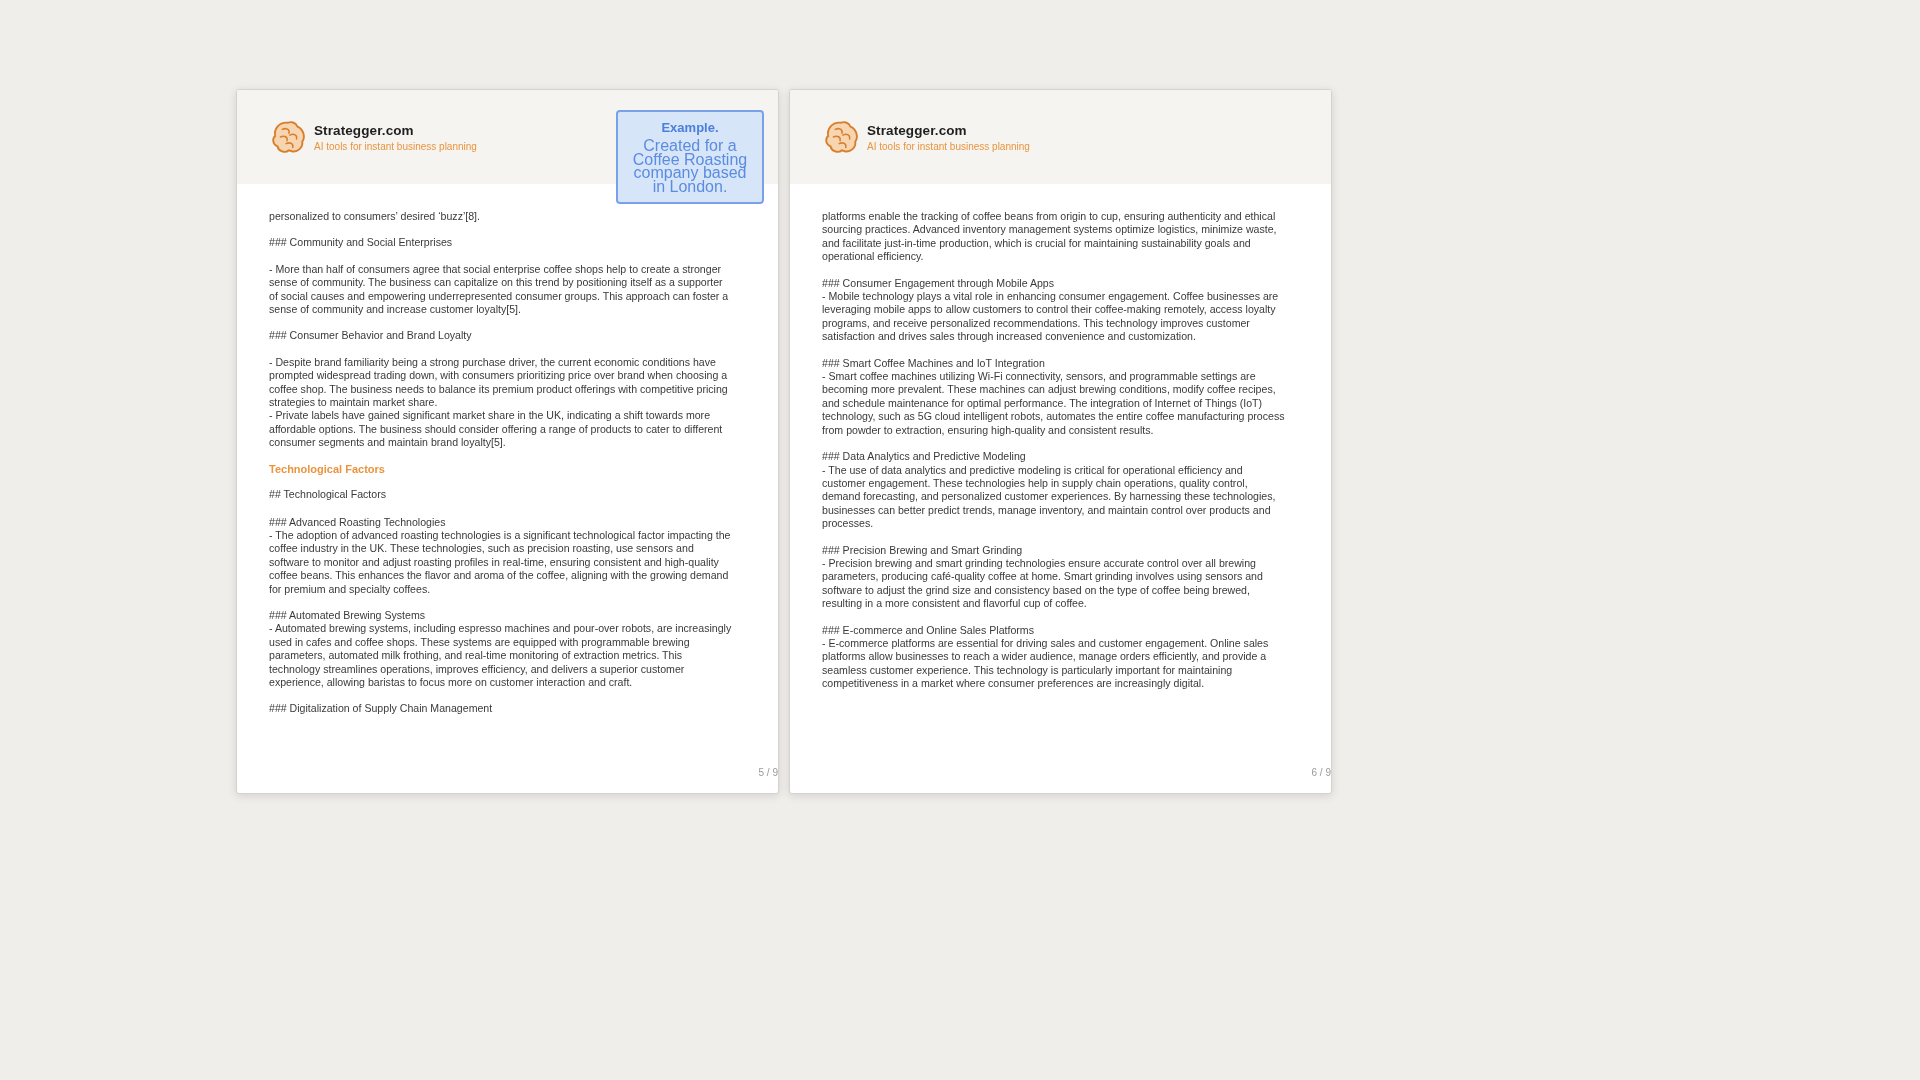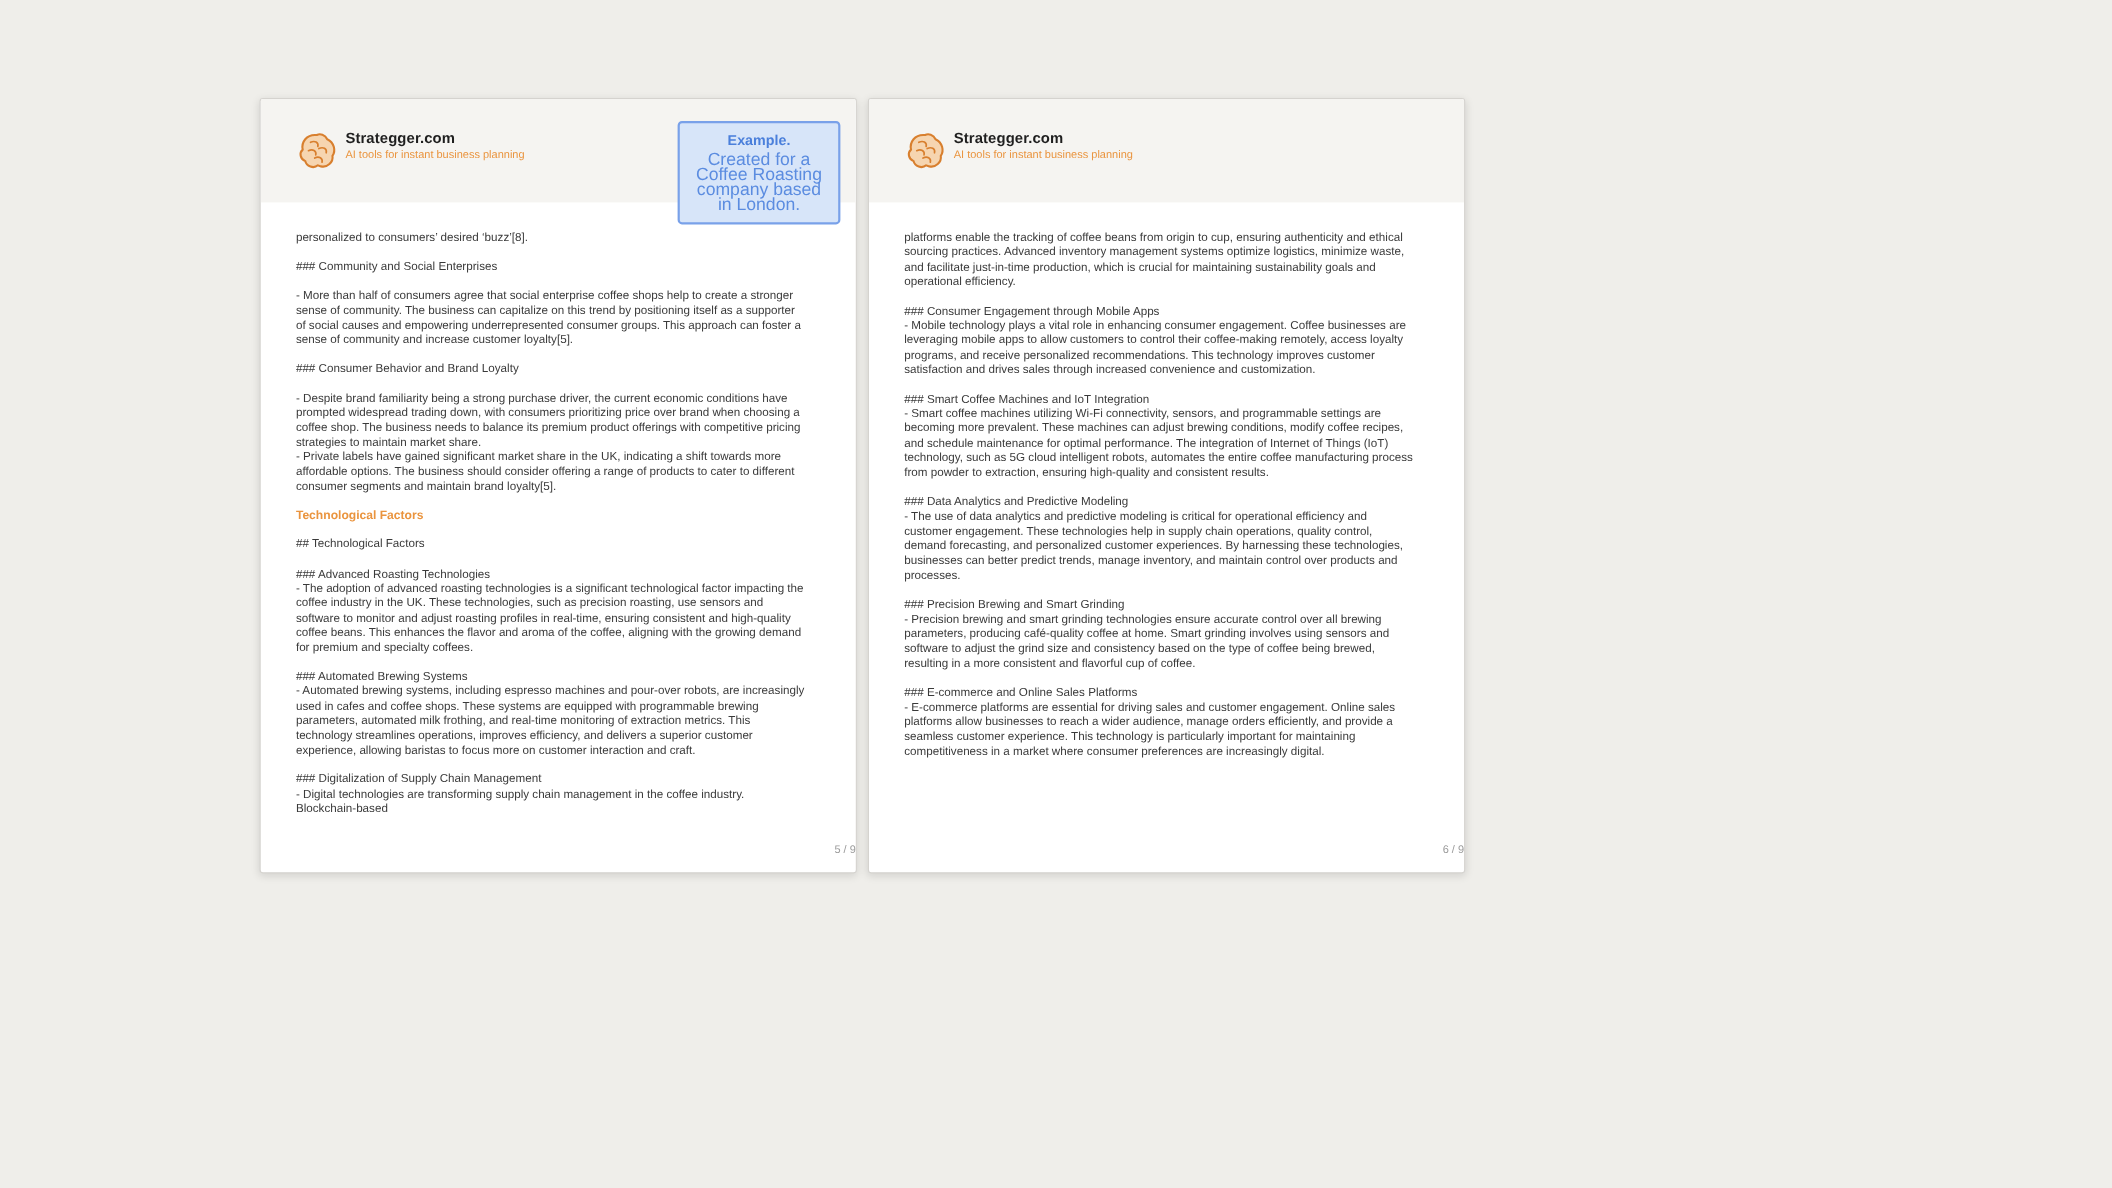--- a/index.html
+++ b/index.html
@@ -37,21 +37,21 @@
   .page-right { left: 789px; }
 
   .page-header {
     position: relative;
     height: 94px;
     background: var(--header-bg);
     display: flex;
     align-items: center;
     padding-left: 32px;
   }
-  .brand { display: flex; }
+  .brand { display: flex; align-items: center; }
   .logo { width: 38px; height: 38px; display: inline-block; }
   .logo svg { width: 38px; height: 38px; }
   .brand-text { margin-left: 7px; }
   .brand-name {
     font-size: 13.5px;
     font-weight: bold;
     color: #1f1f1f;
     letter-spacing: 0.1px;
   }
   .brand-tagline {
@@ -142,21 +142,20 @@
         <div class="block block-h3">### Consumer Behavior and Brand Loyalty</div>
         <div class="block block-p">- Despite brand familiarity being a strong purchase driver, the current economic conditions have prompted widespread trading down, with consumers prioritizing price over brand when choosing a coffee shop. The business needs to balance its premium product offerings with competitive pricing strategies to maintain market share.
 - Private labels have gained significant market share in the UK, indicating a shift towards more affordable options. The business should consider offering a range of products to cater to different consumer segments and maintain brand loyalty[5].</div>
         <div class="block block-heading">Technological Factors</div>
         <div class="block block-h2">## Technological Factors</div>
         <div class="block block-h3t">### Advanced Roasting Technologies</div>
         <div class="block block-p">- The adoption of advanced roasting technologies is a significant technological factor impacting the coffee industry in the UK. These technologies, such as precision roasting, use sensors and software to monitor and adjust roasting profiles in real-time, ensuring consistent and high-quality coffee beans. This enhances the flavor and aroma of the coffee, aligning with the growing demand for premium and specialty coffees.</div>
         <div class="block block-h3t">### Automated Brewing Systems</div>
         <div class="block block-p">- Automated brewing systems, including espresso machines and pour-over robots, are increasingly used in cafes and coffee shops. These systems are equipped with programmable brewing parameters, automated milk frothing, and real-time monitoring of extraction metrics. This technology streamlines operations, improves efficiency, and delivers a superior customer experience, allowing baristas to focus more on customer interaction and craft.</div>
         <div class="block block-h3t">### Digitalization of Supply Chain Management</div>
-        <div class="block block-p">- Digital technologies are transforming supply chain management in the coffee industry. Blockchain-based</div>
       </div>
     <div class="page-footer">5 / 9</div>
   </div>
 
   <div class="page page-right">
     <div class="page-header">
       <div class="brand">
         <span class="logo">
           <svg viewBox="0 0 40 40" aria-hidden="true">
             <path d="M20 5 C 10 4, 5 12, 6.5 19 C 3 22, 4 28, 9 30 C 10 35, 17 37.5, 21 34 L 24 35 C 30 36.5, 36 31, 35 25 C 38.5 20, 36.5 12, 30 9 C 28 4.5, 23 3.5, 20 5 Z" fill="#f6d5b0" stroke="#d87f2e" stroke-width="2"></path>

